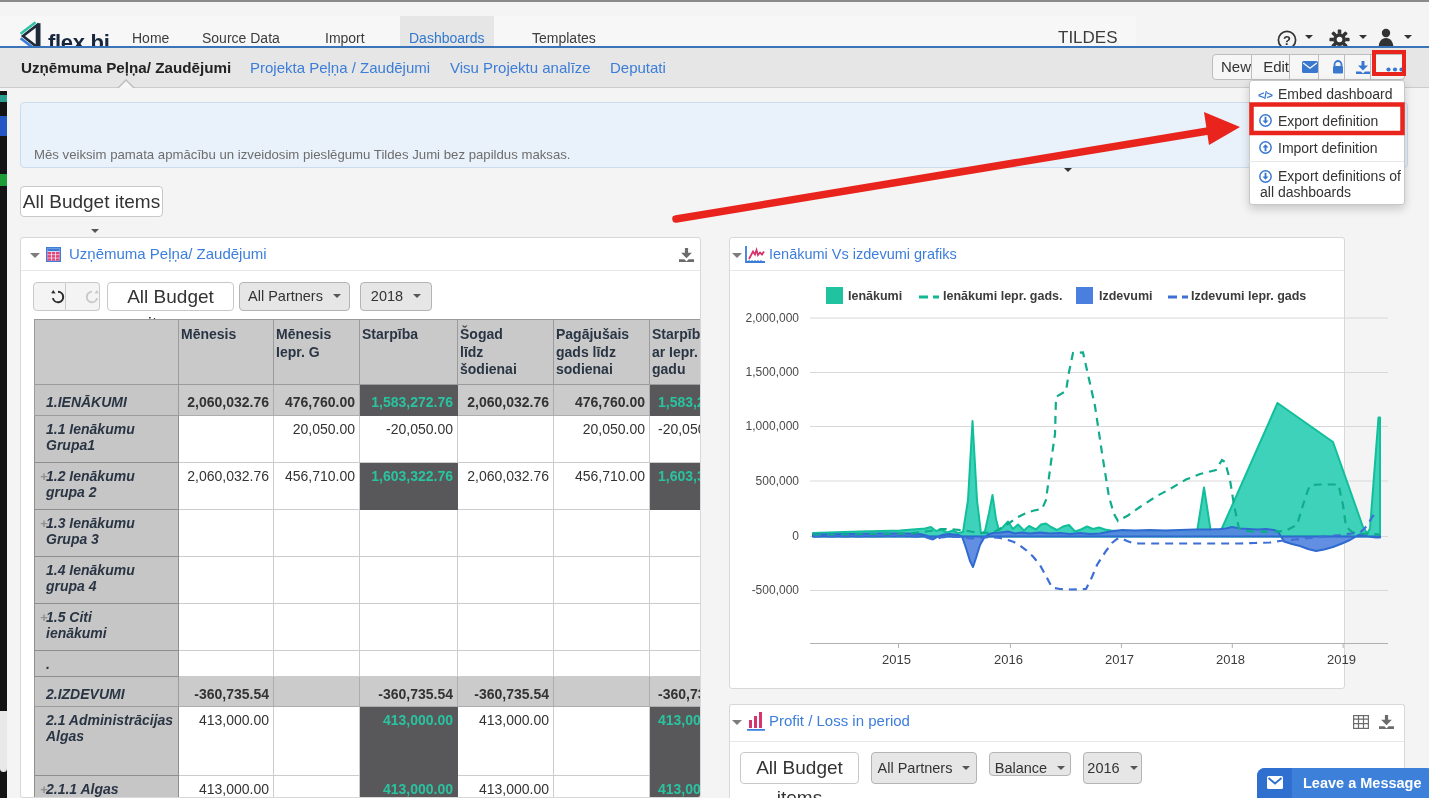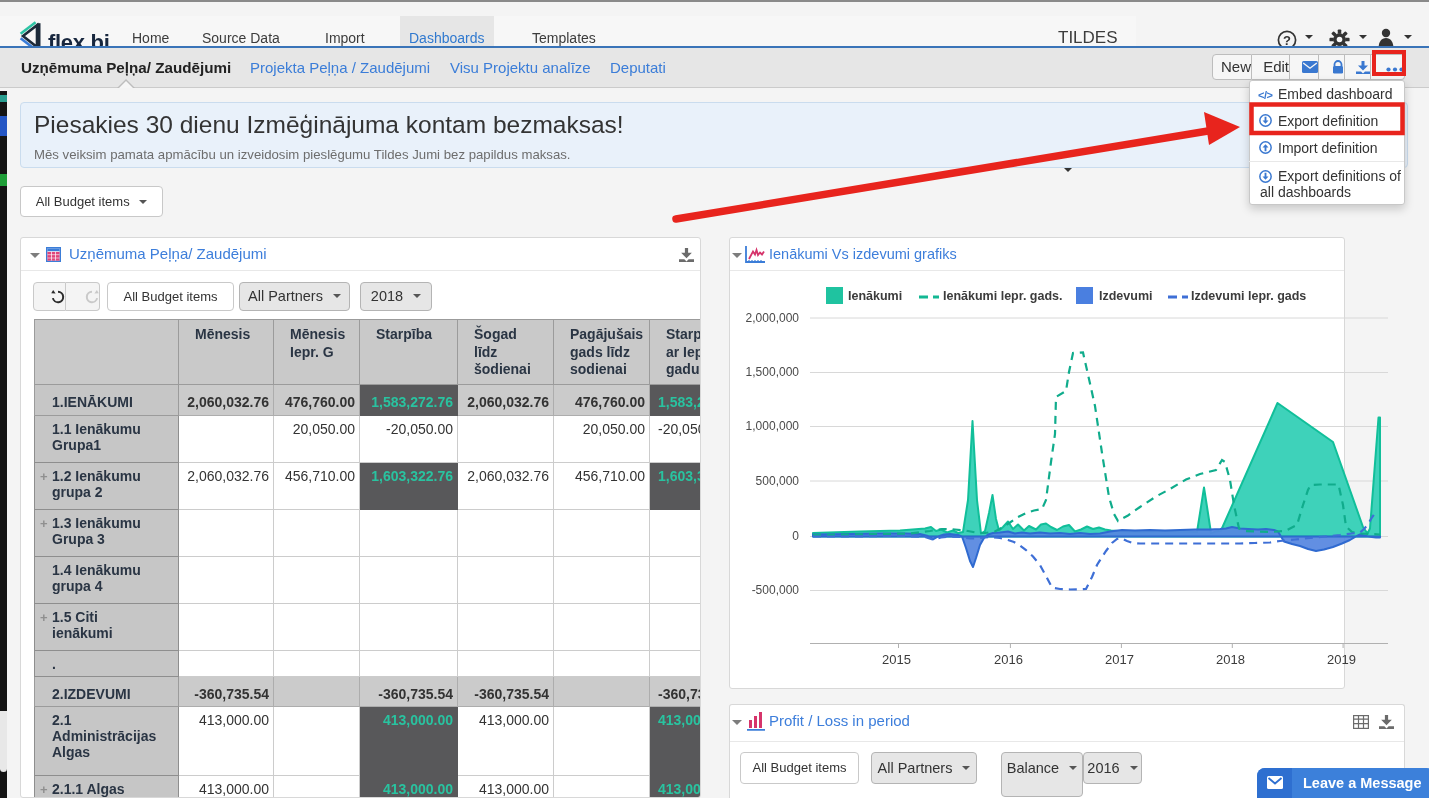--- a/index.html
+++ b/index.html
@@ -33,35 +33,35 @@
 #dropdown { position:absolute; left:1249px; top:80px; width:156px; height:125px; background:#fff; border:1px solid #c8c8c8; border-radius:3px; box-shadow:0 4px 10px rgba(0,0,0,0.18); z-index:40; }
 .ddtext { position:absolute; font-size:14px; color:#333; white-space:nowrap; }
 #dddivider { position:absolute; left:1249px; top:161px; width:155px; height:1px; background:#e8e8e8; z-index:41; }
 
 
 #banner { position:absolute; left:20px; top:102px; width:1388px; height:66px; background:#e9f1fa; border:1px solid #cadcee; border-radius:4px; }
 #bannertitle { position:absolute; left:13px; top:8px; font-size:24.5px; color:#333; }
 #bannersub { position:absolute; left:13px; top:44px; font-size:13.2px; color:#6d6d6d; }
 
 
-.wbtn { position:absolute; background:#fff; border:1px solid #c8c8c8; border-radius:4px; font-size:13px; color:#333; text-align:center; }
+.wbtn { position:absolute; background:#fff; border:1px solid #c8c8c8; border-radius:4px; font-size:19px; color:#333; text-align:center; }
 .gbtn { position:absolute; background:#e6e6e6; border:1px solid #b4b4b4; border-radius:4px; font-size:14.5px; color:#333; text-align:center; }
 .caret { display:inline-block; width:0; height:0; border-left:4px solid transparent; border-right:4px solid transparent; border-top:4px solid #333; vertical-align:middle; margin-left:6px; margin-top:-2px; }
 
 
 .panel { position:absolute; background:#fff; border:1px solid #d8d8d8; border-radius:3px; overflow:hidden; }
 .pcaret { position:absolute; width:0; height:0; border-left:5px solid transparent; border-right:5px solid transparent; border-top:5px solid #7d7d7d; }
 .ptitle { position:absolute; font-size:15px; color:#3d7edb; white-space:nowrap; }
 .phead-line { position:absolute; left:0; width:100%; height:1px; background:#e8e8e8; }
 
 
 #ltable { position:absolute; left:13px; top:81px; width:672px; border-collapse:collapse; table-layout:fixed; }
 #ltable td { border:1px solid #cccccc; font-size:14px; line-height:16px; color:#333; padding:5px 4px 2px 8px; vertical-align:top; overflow:hidden; }
-#ltable td.lbl { background:#c6c6c6; border-color:#8e8e8e; font-weight:bold; color:#2a3544; padding-left:17px; position:relative; }
-#ltable td.hdr { background:#c9c9c9; border-color:#9b9b9b; font-weight:bold; color:#2a3544; vertical-align:top; padding-left:16px; line-height:17.5px; padding-top:6px; }
+#ltable td.lbl { background:#c6c6c6; border-color:#8e8e8e; font-weight:bold; color:#2a3544; padding-left:11px; position:relative;font-style:italic; }
+#ltable td.hdr { background:#c9c9c9; border-color:#9b9b9b; font-weight:bold; color:#2a3544; vertical-align:top; padding-left:2px; line-height:17.5px; padding-top:6px; }
 #ltable td.num { text-align:right; white-space:nowrap; }
 #ltable tr.tot td { background:#cbcbcb; font-weight:bold; border-color:#adadad; padding-top:9px; }
 #ltable tr.tot td.lbl, #ltable tr.tot td.hdr { background:#c6c6c6; border-color:#9b9b9b; }
 #ltable td.dark { background:#58585a !important; color:#29c3a0 !important; font-weight:bold; border-color:#58585a !important; }
 .plus { position:absolute; left:5px; top:6px; font-weight:bold; color:#8f8f8f; font-size:13px; }
 
 
 .legtxt { position:absolute; font-size:12.5px; font-weight:bold; color:#3c3c3c; white-space:nowrap; }
 .ylab { position:absolute; font-size:12px; color:#4a4a4a; text-align:right; width:70px; }
 .xlab { position:absolute; font-size:13px; color:#3c3c3c; }
@@ -189,21 +189,20 @@
 <div class="ddtext" style="left:1278px;top:139.5px;z-index:41">Import definition</div>
 <div id="dddivider"></div>
 <svg class="abs" style="left:1259px;top:170px;z-index:41" width="13" height="13" viewBox="0 0 14 14">
   <circle cx="7" cy="7" r="6.1" fill="none" stroke="#3a78d0" stroke-width="1.6"></circle>
   <path d="M6 3h2v4h2.2L7 10.5 3.8 7H6z" fill="#3a78d0"></path>
 </svg>
 <div class="ddtext" style="left:1278px;top:168px;z-index:41">Export definitions of</div>
 <div class="ddtext" style="left:1260px;top:183.5px;z-index:41">all dashboards</div>
 
 <div id="banner">
-  <div id="bannertitle">Piesakies 30 dienu Izmēģinājuma kontam bezmaksas!</div>
   <div id="bannersub">Mēs veiksim pamata apmācību un izveidosim pieslēgumu Tildes Jumi bez papildus maksas.</div>
 </div>
 
 <div class="wbtn" style="left:20px;top:186px;width:143px;height:31px;line-height:29px">All Budget items <span class="caret" style="border-top-color:#555"></span></div>
 
 <div class="panel" style="left:20px;top:237px;width:681px;height:561px">
   <div class="pcaret" style="left:9px;top:15px"></div>
   <svg class="abs" style="left:25px;top:9px" width="15" height="15" viewBox="0 0 15 15">
     <rect x="0.7" y="0.7" width="13.6" height="13.6" fill="none" stroke="#3b7dd8" stroke-width="1.4"></rect>
     <rect x="1.4" y="1.4" width="12.2" height="2.8" fill="#3b7dd8"></rect>
@@ -443,21 +442,21 @@
     <rect x="0.6" y="0.6" width="14.8" height="12.8" fill="none" stroke="#6b6b6b" stroke-width="1.2"></rect>
     <path d="M0.6 4.2h14.8 M0.6 8.6h14.8 M5.5 0.6v12.8 M10.5 0.6v12.8" stroke="#6b6b6b" stroke-width="1.2"></path>
   </svg>
   <svg class="abs" style="left:649px;top:10px" width="15" height="14" viewBox="0 0 14 13">
         <path d="M5.5 0h3v4.5H12L7 9.5 2 4.5h3.5z" fill="#6b6b6b"></path>
         <path d="M0 10.5h5l2 2 2-2h5V13H0z" fill="#6b6b6b"></path>
       </svg>
   <div class="phead-line" style="top:36px"></div>
   <div class="wbtn" style="left:10px;top:47px;width:119px;height:32px;line-height:30px;border-color:#c9c9c9">All Budget items</div>
   <div class="gbtn" style="left:141px;top:47px;width:106px;height:32px;line-height:30px">All Partners <span class="caret" style="border-top-color:#555"></span></div>
-  <div class="gbtn" style="left:271px;top:47px;width:82px;height:45px;line-height:30px">Balance <span class="caret" style="border-top-color:#555"></span></div>
+  <div class="gbtn" style="left:259px;top:47px;width:82px;height:24px;line-height:30px">Balance <span class="caret" style="border-top-color:#555"></span></div>
   <div class="gbtn" style="left:353px;top:47px;width:59px;height:32px;line-height:30px">2016 <span class="caret" style="border-top-color:#555"></span></div>
 </div>
 
 <div id="strip"></div>
 <div class="stripseg" style="top:95px;height:7px;background:#2a9d8f"></div>
 <div class="stripseg" style="top:116px;height:20px;background:#2456c4"></div>
 <div class="stripseg" style="top:174px;height:12px;background:#1f9e38"></div>
 <div class="stripseg" style="top:711px;height:61px;background:#e8e8e8;border-radius:0 0 6px 6px"></div>
 
 <div id="lam">

